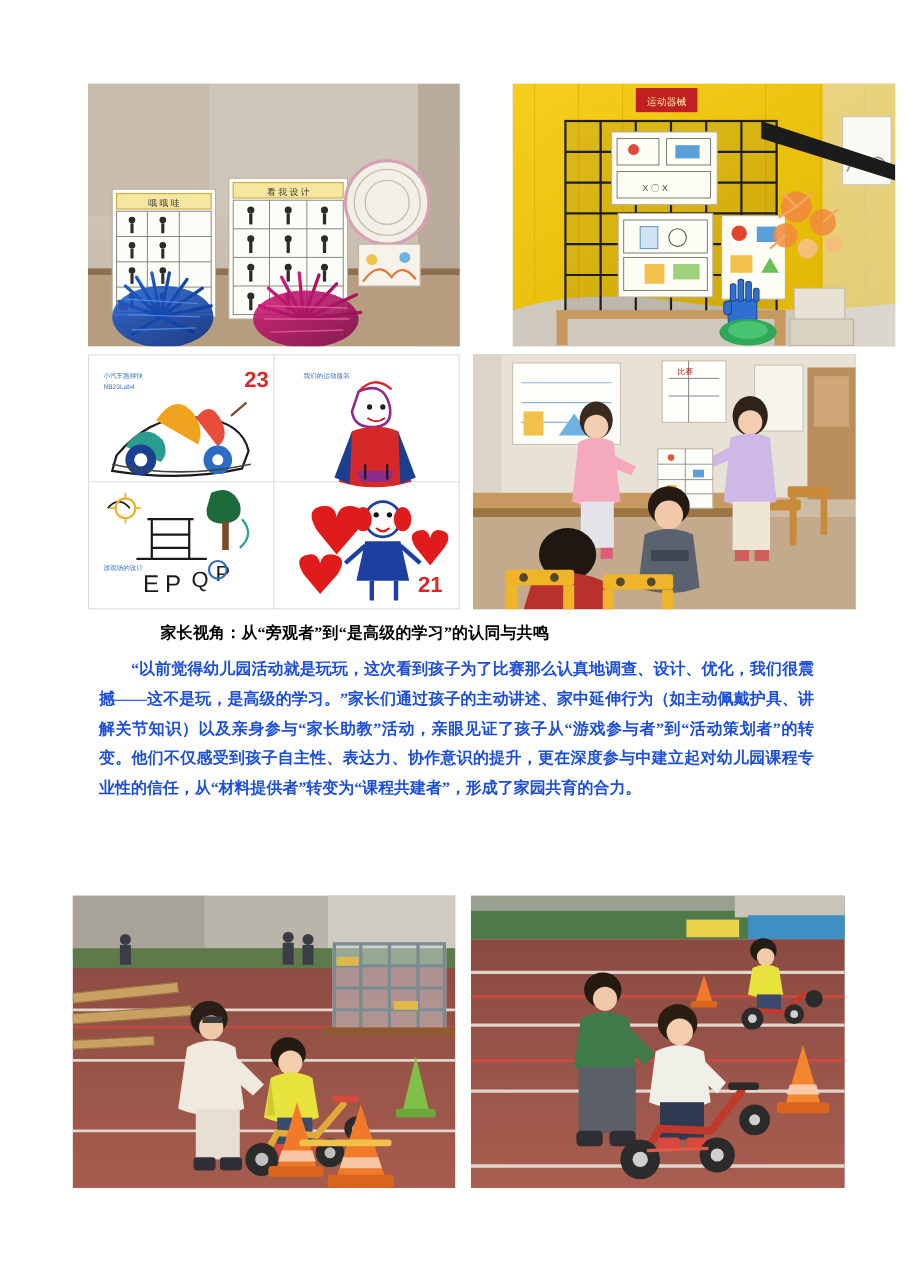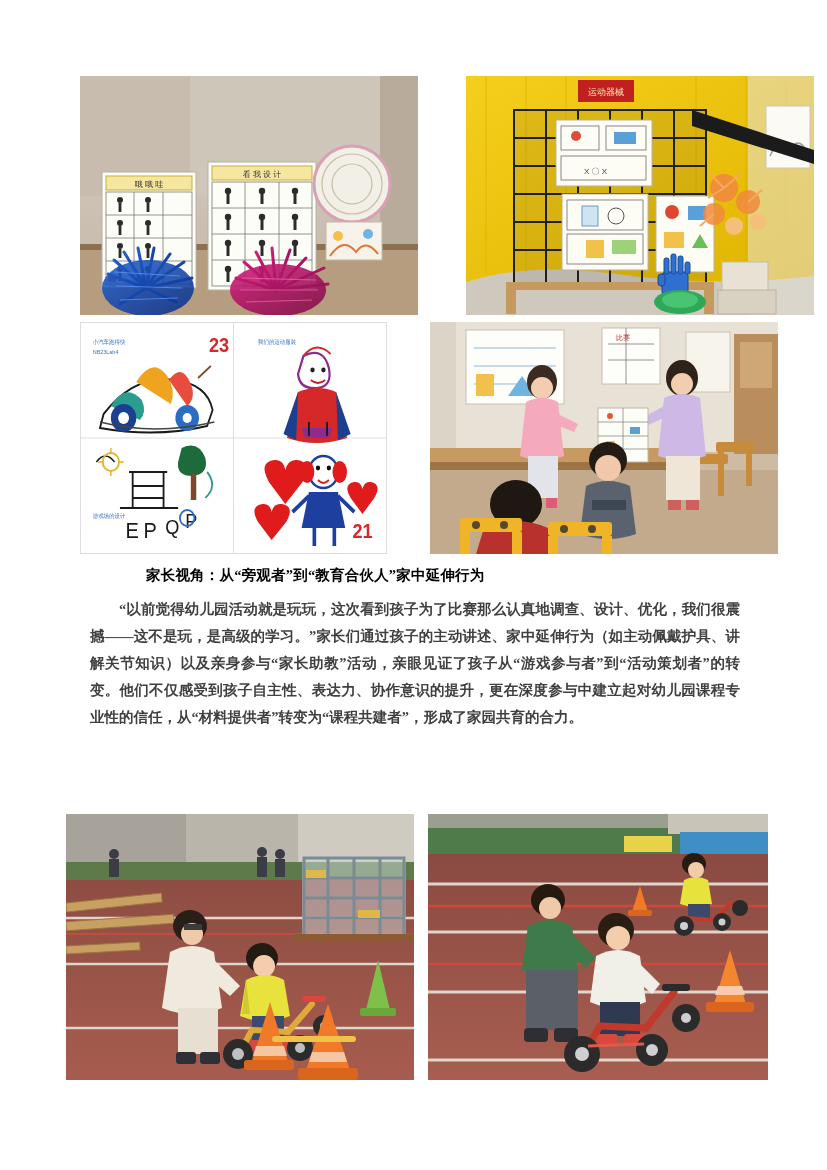--- a/index.html
+++ b/index.html
@@ -25,21 +25,21 @@
     color:#000;
     letter-spacing:0.2px;
     white-space:nowrap;
   }
   .body-text {
     position:absolute;
     left:90px; top:596px; width:650px;
     font-family:"Liberation Serif", serif;
     font-size:14.5px;
     line-height:27px;
-    color:#404040;
+    color:#1d4ed8;
     text-align:justify;
     text-indent:29px;
     font-weight:bold;
   }
 </style>
 </head>
 <body>
 
 <div class="page">
 
@@ -306,21 +306,21 @@
       </g>
 
       <ellipse cx="214" cy="226" rx="26" ry="12" fill="#2fa85a"></ellipse>
       <ellipse cx="214" cy="224" rx="18" ry="8" fill="#48c472"></ellipse>
 
       <rect x="256" y="186" width="46" height="30" fill="#e7e2d4" stroke="#c5bda9"></rect>
       <rect x="252" y="214" width="58" height="24" fill="#d9d2c2" stroke="#bcb3a0"></rect>
     </svg>
   </div>
 
-  <div class="photo" style="left:80px; top:322px; width:307px; height:232px;">
+  <div class="photo" style="left:80px; top:322px; width:338px; height:232px;">
     <svg viewBox="0 0 338 232" preserveAspectRatio="none" aria-hidden="true">
       <rect width="338" height="232" fill="#ffffff"></rect>
       <g stroke="#dcdcdc" stroke-width="1" fill="none">
         <rect x="0.5" y="0.5" width="337" height="231"></rect>
         <path d="M169 0 V232"></path>
           <path d="M0 116 H338"></path>
       </g>
 
       <g>
         <text x="14" y="22" font-size="6" fill="#3b74c4" font-family="sans-serif">小汽车跑得快</text>
@@ -507,21 +507,21 @@
       </g>
       <g fill="#2f2f2f" opacity="0.8">
         <circle cx="46" cy="203" r="4"></circle>
           <circle cx="74" cy="203" r="4"></circle>
         <circle cx="134" cy="207" r="4"></circle>
           <circle cx="162" cy="207" r="4"></circle>
       </g>
     </svg>
   </div>
 
-  <div class="heading">家长视角：从“旁观者”到“教育合伙人”家中延伸行为</div>
+  <div class="heading">家长视角：从“旁观者”到“是高级的学习”的认同与共鸣</div>
   <div class="body-text">“以前觉得幼儿园活动就是玩玩，这次看到孩子为了比赛那么认真地调查、设计、优化，我们很震撼——这不是玩，是高级的学习。”家长们通过孩子的主动讲述、家中延伸行为（如主动佩戴护具、讲解关节知识）以及亲身参与“家长助教”活动，亲眼见证了孩子从“游戏参与者”到“活动策划者”的转变。他们不仅感受到孩子自主性、表达力、协作意识的提升，更在深度参与中建立起对幼儿园课程专业性的信任，从“材料提供者”转变为“课程共建者”，形成了家园共育的合力。</div>
 
   <div class="photo" style="left:66px; top:814px; width:348px; height:266px;">
     <svg viewBox="0 0 348 266" preserveAspectRatio="none" aria-hidden="true">
       <defs>
         <linearGradient id="trk1" x1="0" y1="0" x2="0" y2="1">
           <stop offset="0" stop-color="#8e4d43"></stop>
             <stop offset="1" stop-color="#a65c4e"></stop>
         </linearGradient>
       </defs>

